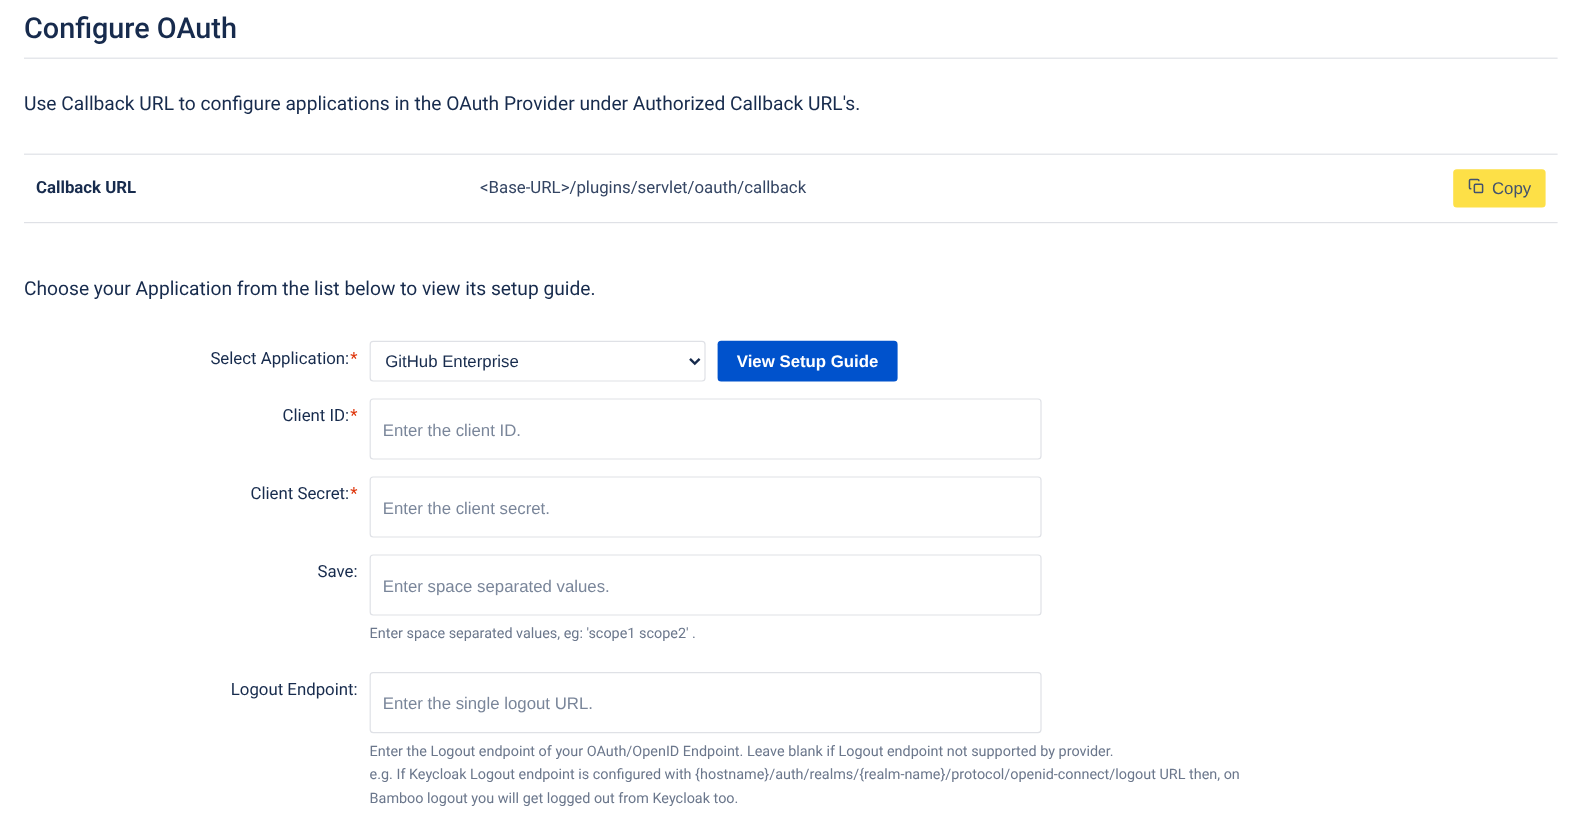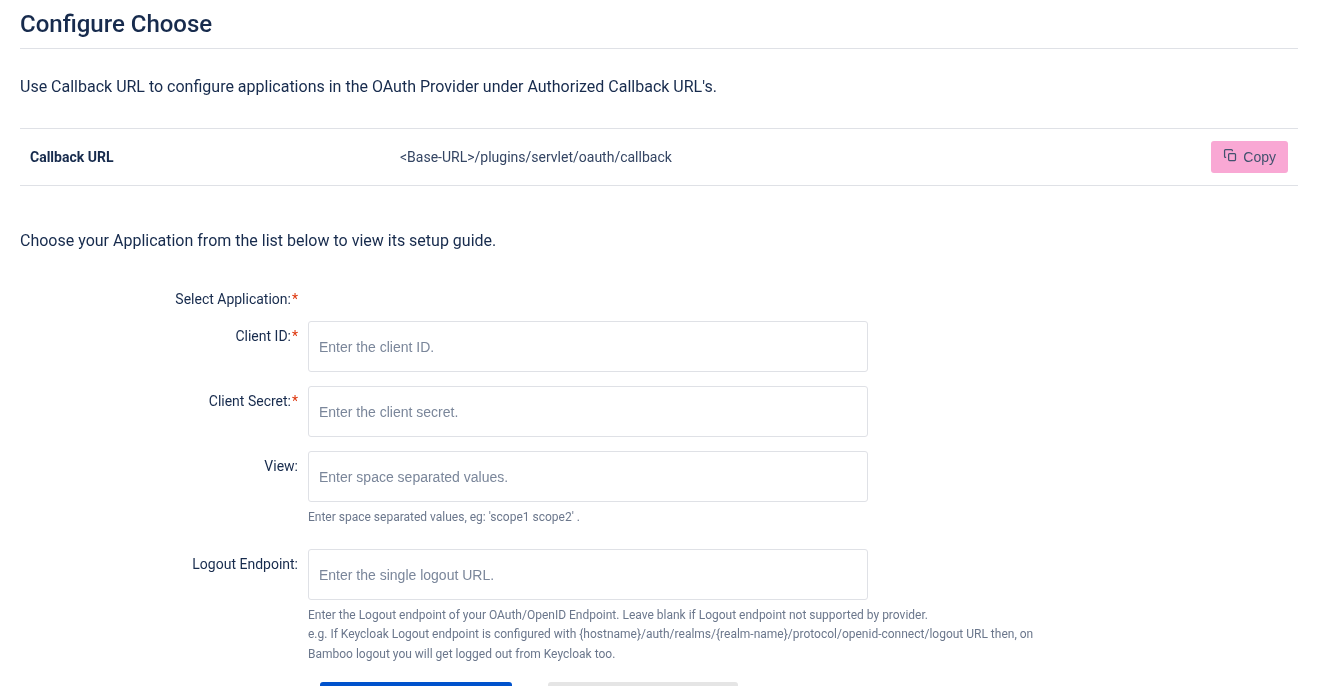--- a/index.html
+++ b/index.html
@@ -41,21 +41,21 @@
     .callback-label {
       font-weight: 700;
       width: 370px;
       color: #172B4D;
     }
     .callback-value {
       flex: 1;
       color: #344563;
     }
     .copy-button {
-      background: #f9a8d4;
+      background: #fde047;
       border: none;
       border-radius: 3px;
       padding: 7px 12px;
       font-size: 14px;
       color: #42526E;
       cursor: pointer;
       display: flex;
       align-items: center;
       gap: 5px;
     }
@@ -153,21 +153,21 @@
       margin-top: 18px;
     }
     .copy-icon-svg {
       display: inline-block;
       vertical-align: middle;
     }
   </style>
 </head>
 <body>
 
-<h1 class="page-title">Configure Choose</h1>
+<h1 class="page-title">Configure OAuth</h1>
 
 <p class="intro-text">Use Callback URL to configure applications in the OAuth Provider under Authorized Callback URL's.</p>
 
 <div class="callback-table">
   <div class="callback-row">
     <div class="callback-label">Callback URL</div>
     <div class="callback-value">&lt;Base-URL&gt;/plugins/servlet/oauth/callback</div>
     <button class="copy-button">
       <span class="copy-icon-svg">
         <svg width="15" height="15" viewBox="0 0 24 24" fill="none" stroke="#42526E" stroke-width="2">
@@ -179,20 +179,28 @@
     </button>
   </div>
 </div>
 
 <p class="section-text">Choose your Application from the list below to view its setup guide.</p>
 
 <div class="form-row">
   <div class="form-label">
     <span>Select Application:</span><span class="required">*</span>
   </div>
+  <div class="form-field">
+    <div class="field-inline">
+      <select class="text-input">
+        <option>GitHub Enterprise</option>
+      </select>
+      <button class="btn-primary">View Setup Guide</button>
+    </div>
+  </div>
 </div>
 
 <div class="form-row">
   <div class="form-label">
     <span>Client ID:</span><span class="required">*</span>
   </div>
   <div class="form-field">
     <input type="text" class="text-input" placeholder="Enter the client ID." style="">
   </div>
 </div>
@@ -201,21 +209,21 @@
   <div class="form-label">
     <span>Client Secret:</span><span class="required">*</span>
   </div>
   <div class="form-field">
     <input type="text" class="text-input" placeholder="Enter the client secret." style="">
   </div>
 </div>
 
 <div class="form-row">
   <div class="form-label">
-    <span>View:</span>
+    <span>Save:</span>
   </div>
   <div class="form-field">
     <input type="text" class="text-input" placeholder="Enter space separated values." style="">
     <div class="help-text">Enter space separated values, eg: 'scope1 scope2' .</div>
   </div>
 </div>
 
 <div class="form-row" style="margin-top:22px;">
   <div class="form-label">
     <span>Logout Endpoint:</span>

